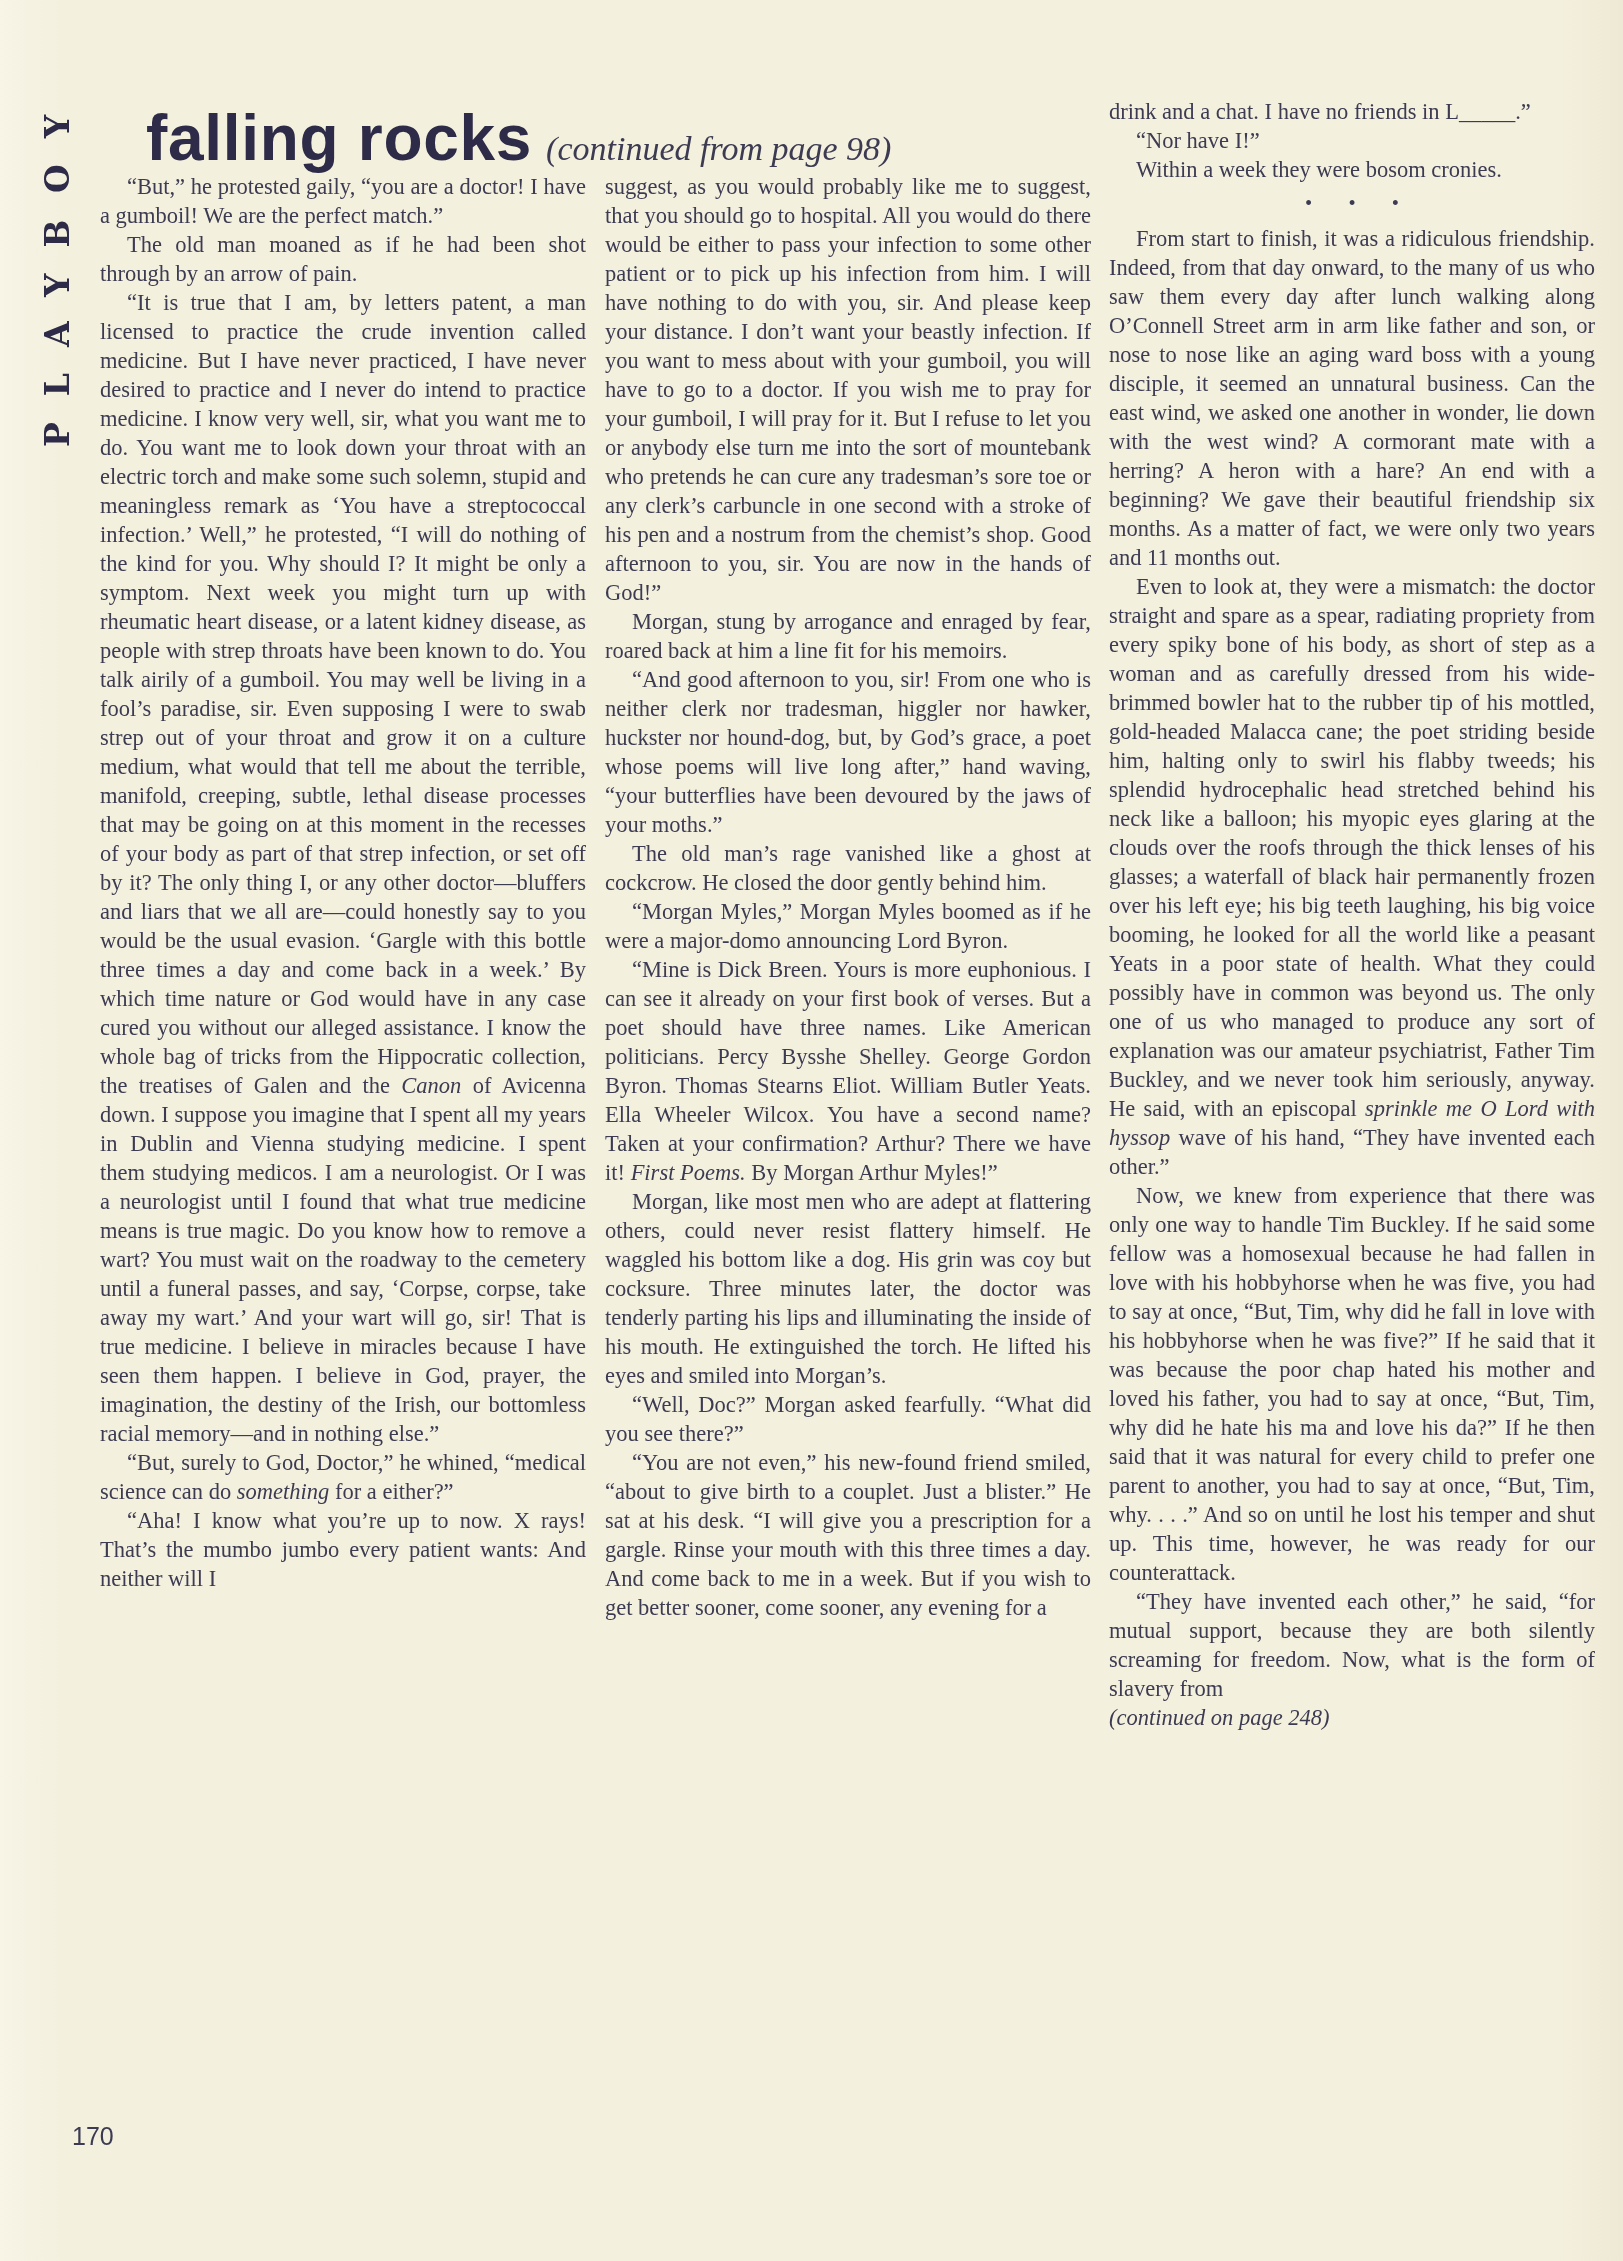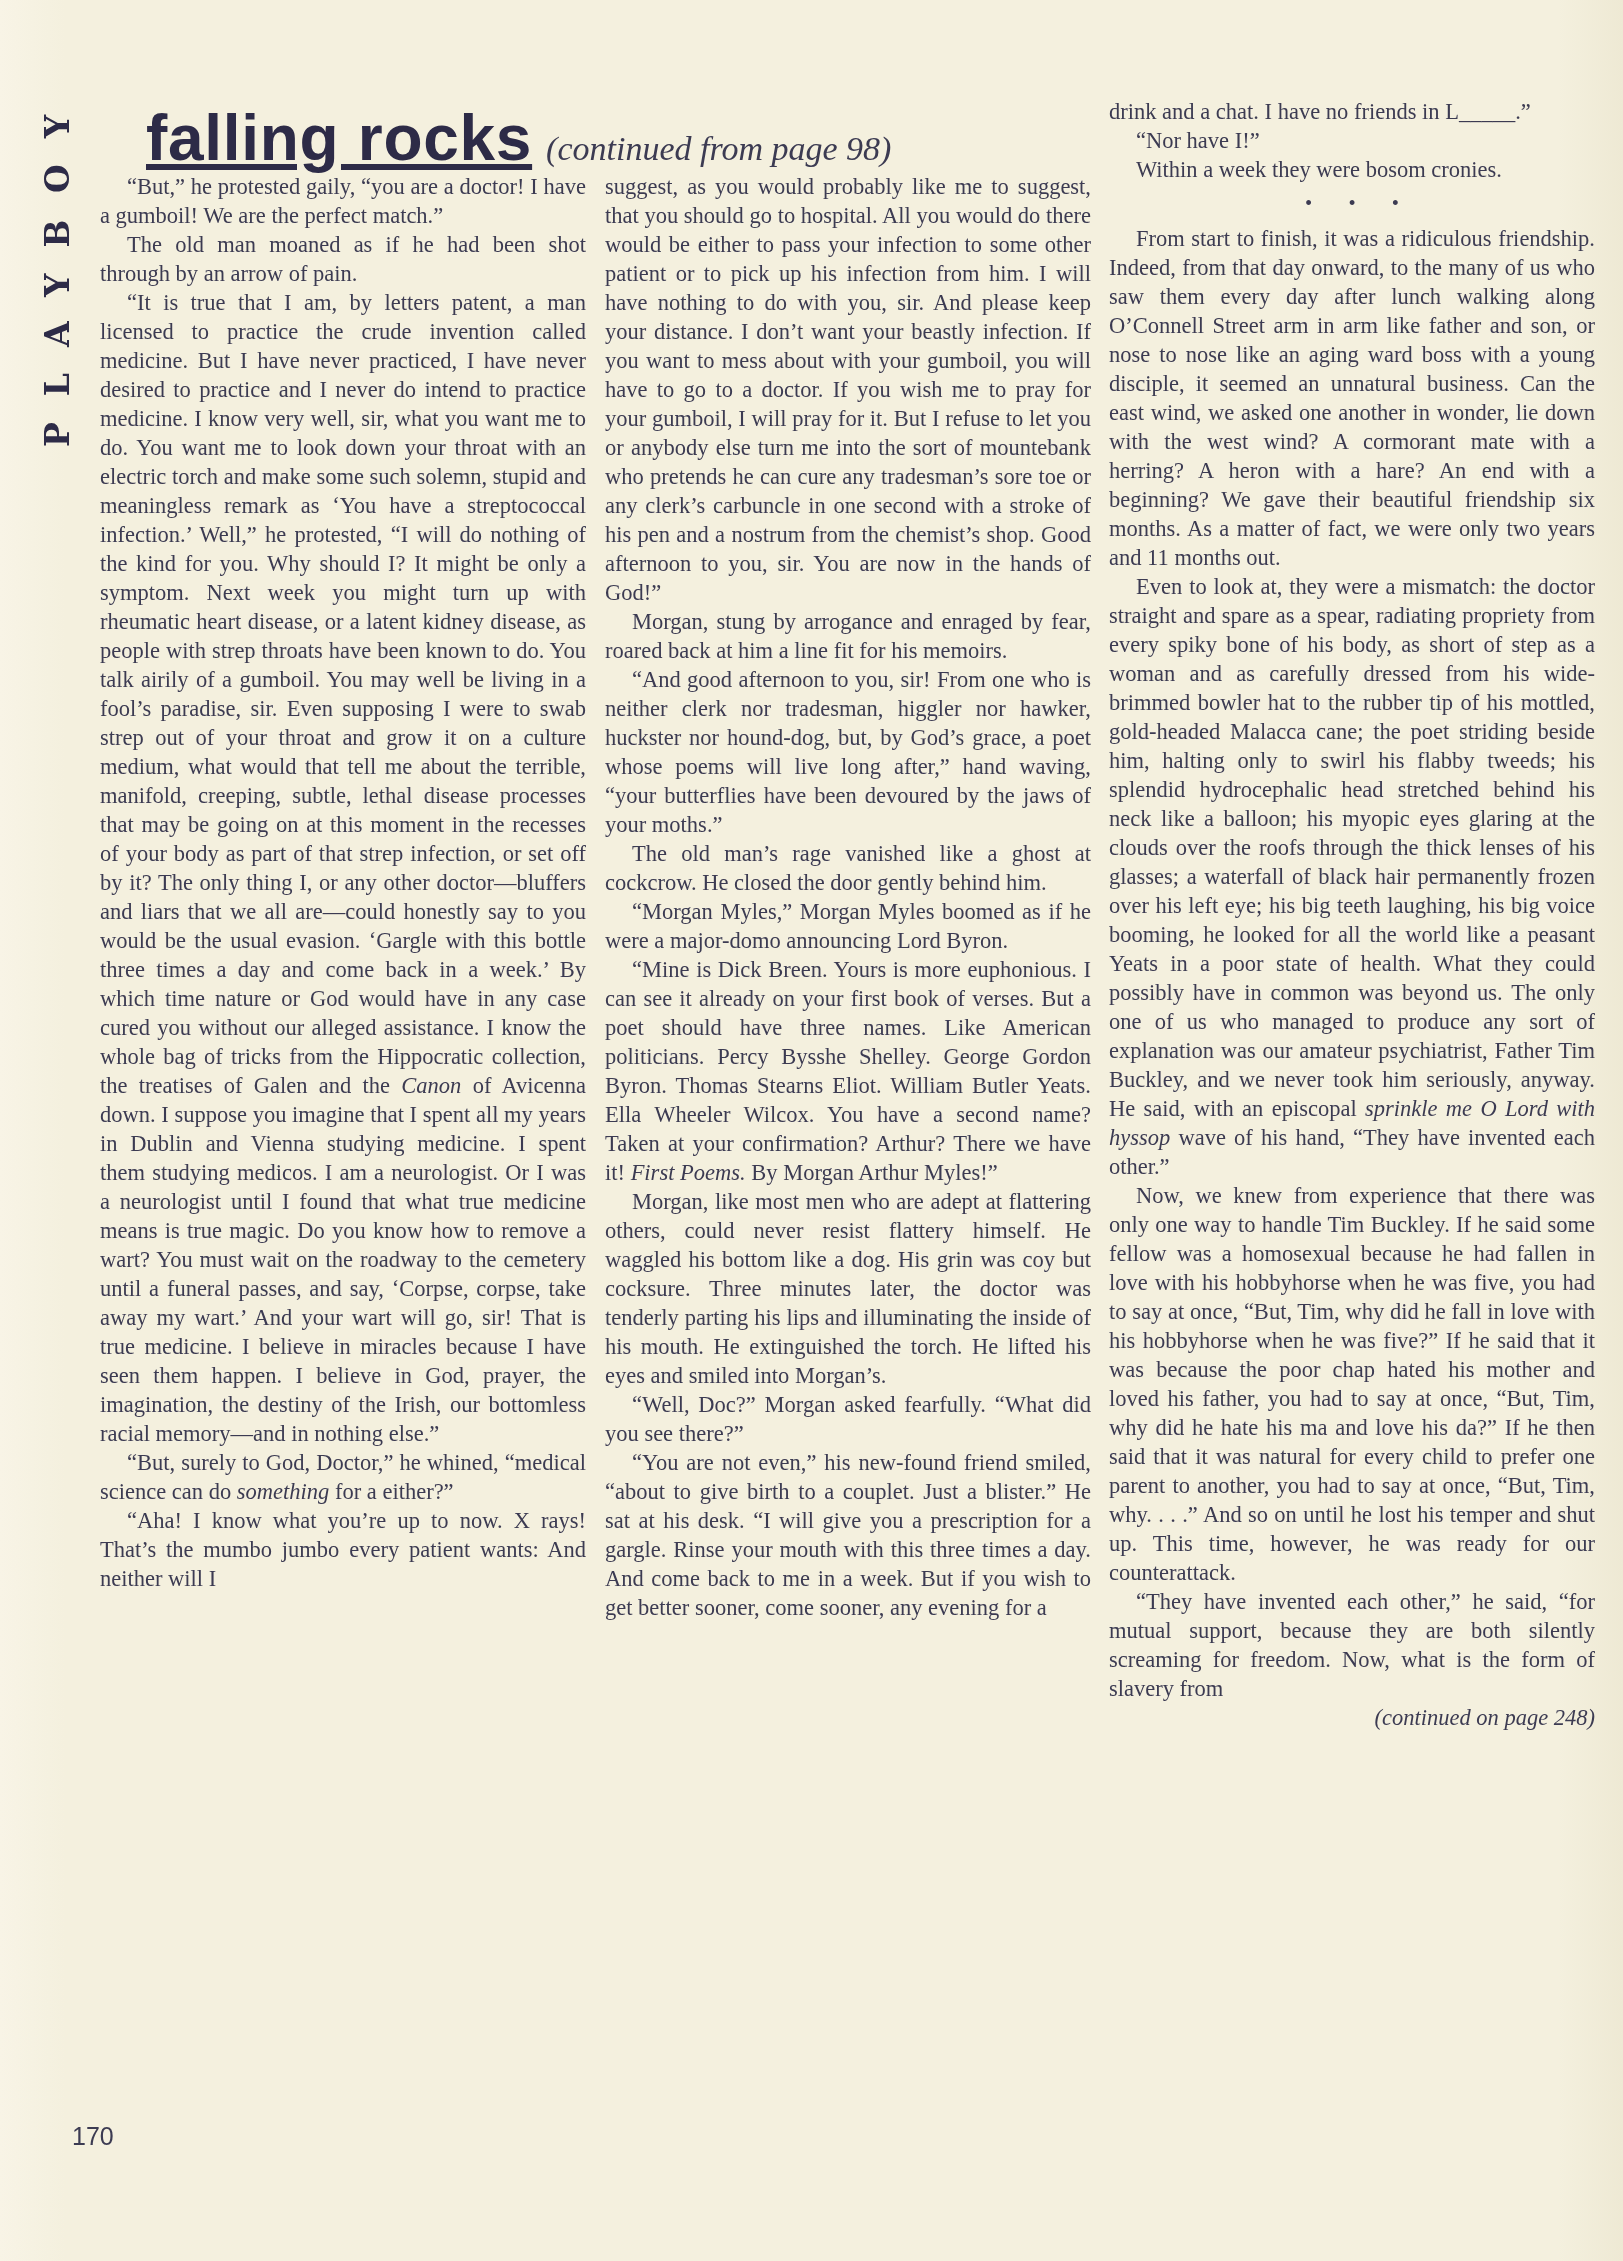--- a/index.html
+++ b/index.html
@@ -30,21 +30,20 @@
     left: 146px;
     top: 101px;
     white-space: nowrap;
   }
   .title {
     font-family: "Liberation Sans", sans-serif;
     font-weight: 700;
     font-size: 64px;
     letter-spacing: 0.7px;
     color: var(--title-ink, #2d2b47);
-    text-decoration: underline;
   }
   .subtitle {
     font-family: "Liberation Serif", serif;
     font-style: italic;
     font-size: 34px;
     margin-left: 14px;
     color: var(--ink, #3c3b52);
   }
   .col {
     position: absolute;
@@ -59,21 +58,21 @@
   .col3 { left: 1109px; top: 97px; }
   .para { margin: 0; }
   .indent { text-indent: 27px; }
   .it { font-style: italic; }
   .sep {
     text-align: center;
     font-size: 20.5px;
     word-spacing: 31px;
     padding: 4.8px 0 6.1px 0;
   }
-  .align-right { text-align: right; }
+  .align-right { }
   .page-number {
     position: absolute;
     left: 72px;
     top: 2122px;
     font-family: "Liberation Sans", sans-serif;
     font-size: 25px;
     color: var(--ink, #3c3b52);
   }
 </style>
 </head>

